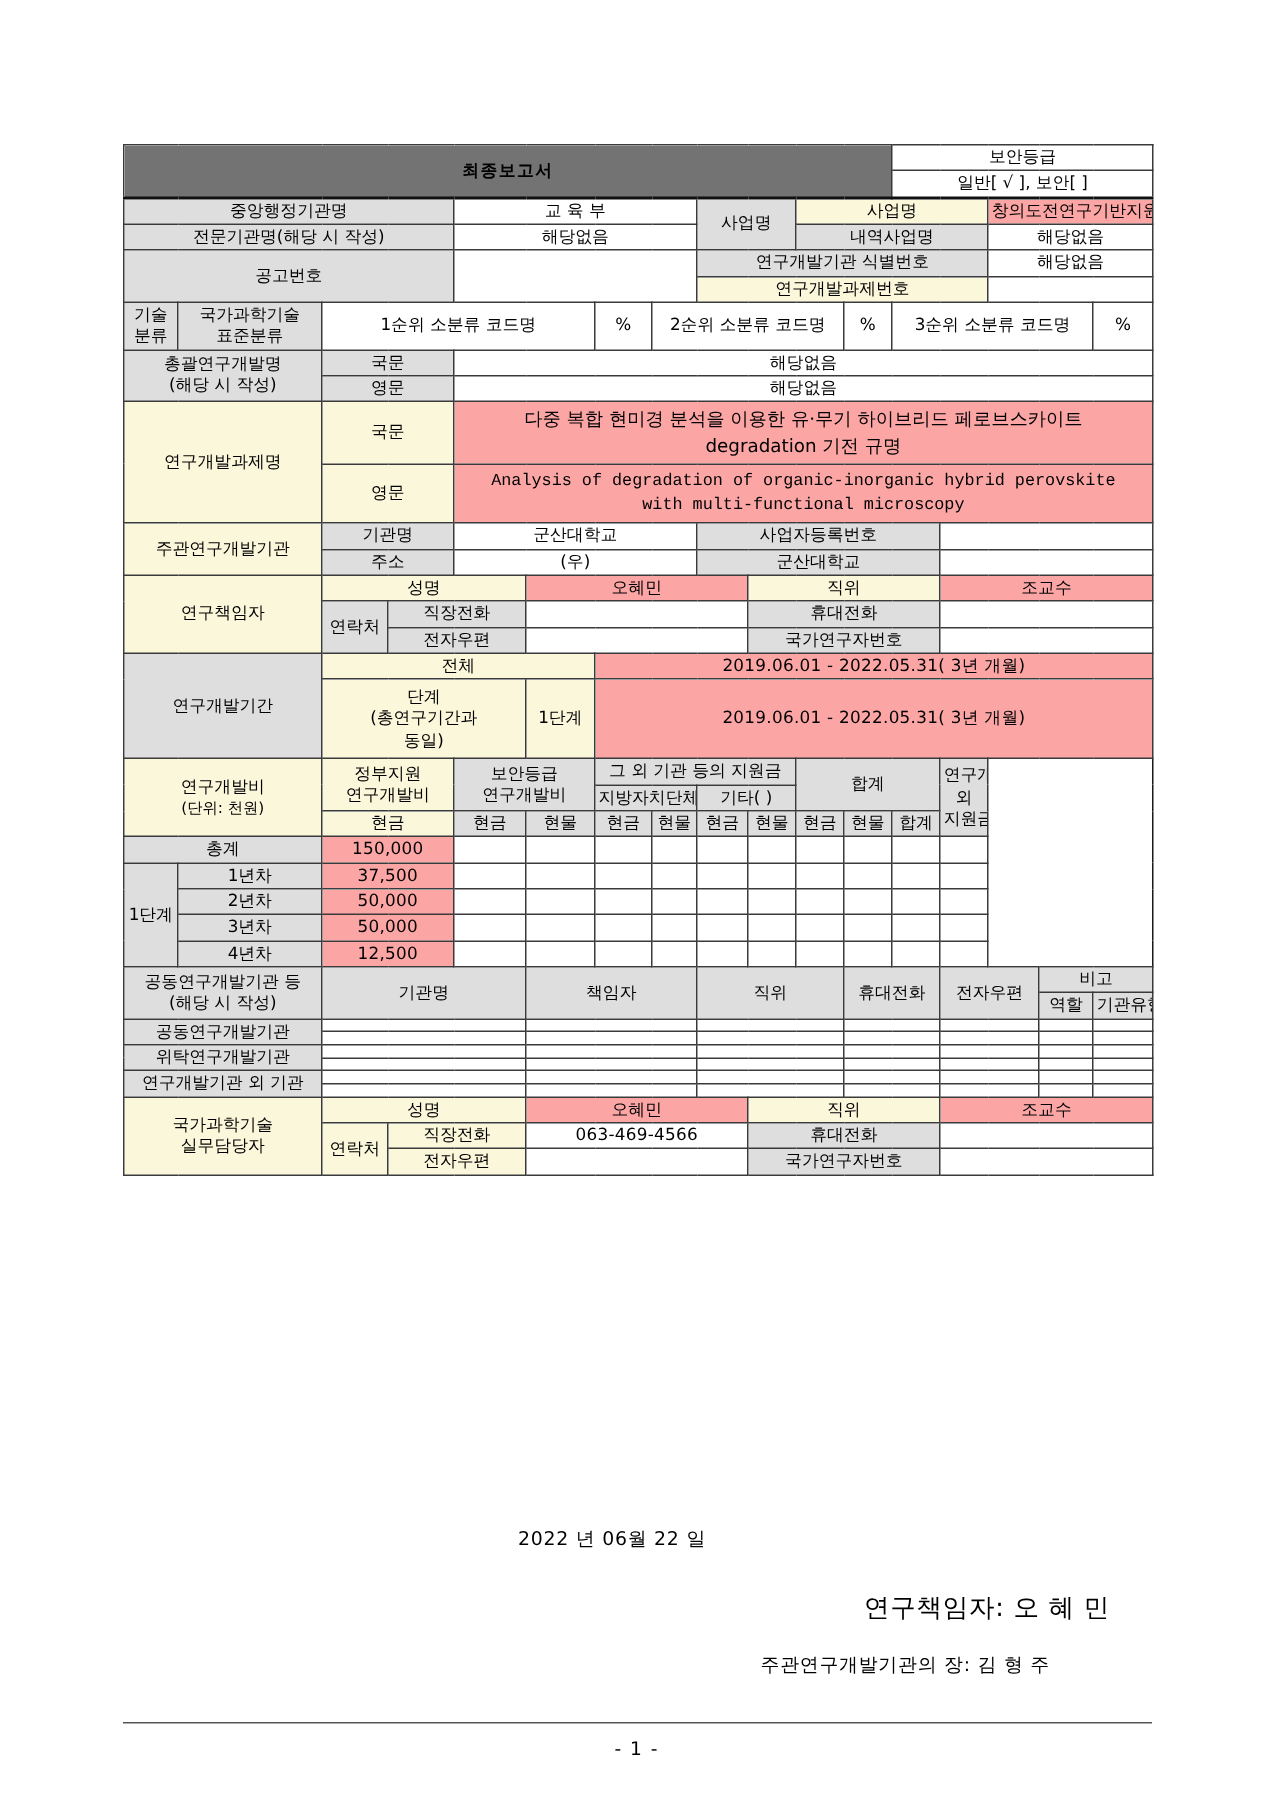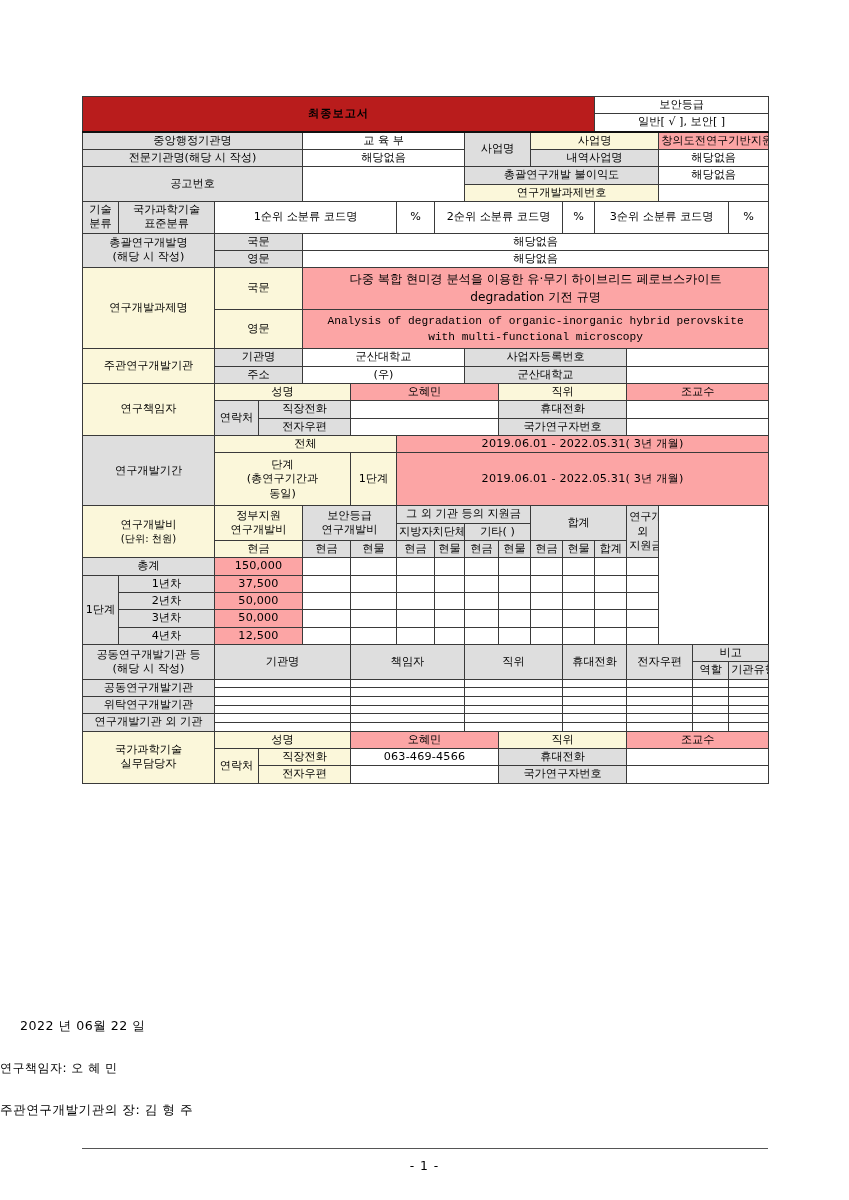--- a/index.html
+++ b/index.html
@@ -44,21 +44,21 @@
     overflow: hidden;
   }
   .lbl-gray { background: #dedede; }
   .lbl-cream { background: #fbf7da; }
   .val-cream { background: #fca5a5; }
   .plain { background: #ffffff; }
   .title-cell {
     font-size: 20px;
     font-weight: bold;
     letter-spacing: 1px;
-    background: #b91c1c;
+    background: #737373;
   }
   .hdr-thick { border-top: 2px solid #111 !important; }
   .small { font-size: 10.2px; }
   .xsmall { font-size: 9.4px; }
   .eng { font-family: Liberation Mono, monospace; font-size: 11px; }
   .num { font-size: 12px; letter-spacing: 0.2px; }
   .lft { text-align: left; padding-left: 6px; }
   .nowrapcell { white-space: nowrap; }
   .overflow-lbl {
     font-size: 9.6px;
@@ -73,37 +73,37 @@
     width: 676px;
     font-size: 12.4px;
     line-height: 1.85;
     text-align: justify;
     word-break: keep-all;
   }
   .sig-date {
     position: absolute;
     left: 0; top: 1018px;
     width: 816px;
-    text-align: left;
+    text-align: center;
     font-size: 12.6px;
     letter-spacing: 0.5px;
-    margin-left: 20px;
   }
   .sig-pi {
     position: absolute;
     left: 0; top: 1060px;
     width: 740px;
-    font-size: 12px;
+    text-align: right;
+    font-size: 17px;
     letter-spacing: 0.5px;
   }
   .sig-head {
     position: absolute;
     left: 0; top: 1102px;
     width: 700px;
-    text-align: left;
+    text-align: right;
     font-size: 12.6px;
     letter-spacing: 0.5px;
   }
   .foot-rule {
     position: absolute;
     left: 82px;
     top: 1148px;
     width: 686px;
     height: 1px;
     background: #555;
@@ -165,21 +165,21 @@
       <tr>
         <td class="lbl-gray small" colspan="4">전문기관명(해당 시 작성)</td>
         <td class="plain" colspan="4">해당없음</td>
         <td class="lbl-gray" colspan="4">내역사업명</td>
         <td class="plain" colspan="3">해당없음</td>
       </tr>
 
       <tr>
         <td class="lbl-gray tall" colspan="4" rowspan="2">공고번호</td>
         <td class="plain" colspan="4" rowspan="2"></td>
-        <td class="lbl-gray" colspan="6">총괄연구개발 불이익도</td>
+        <td class="lbl-gray" colspan="6">연구개발기관 식별번호</td>
         <td class="plain" colspan="3">해당없음</td>
       </tr>
       <tr>
         <td class="lbl-cream" colspan="6">연구개발과제번호</td>
         <td class="plain" colspan="3"></td>
       </tr>
 
       <tr>
         <td class="lbl-gray small">
           <span>기술</span><br>

